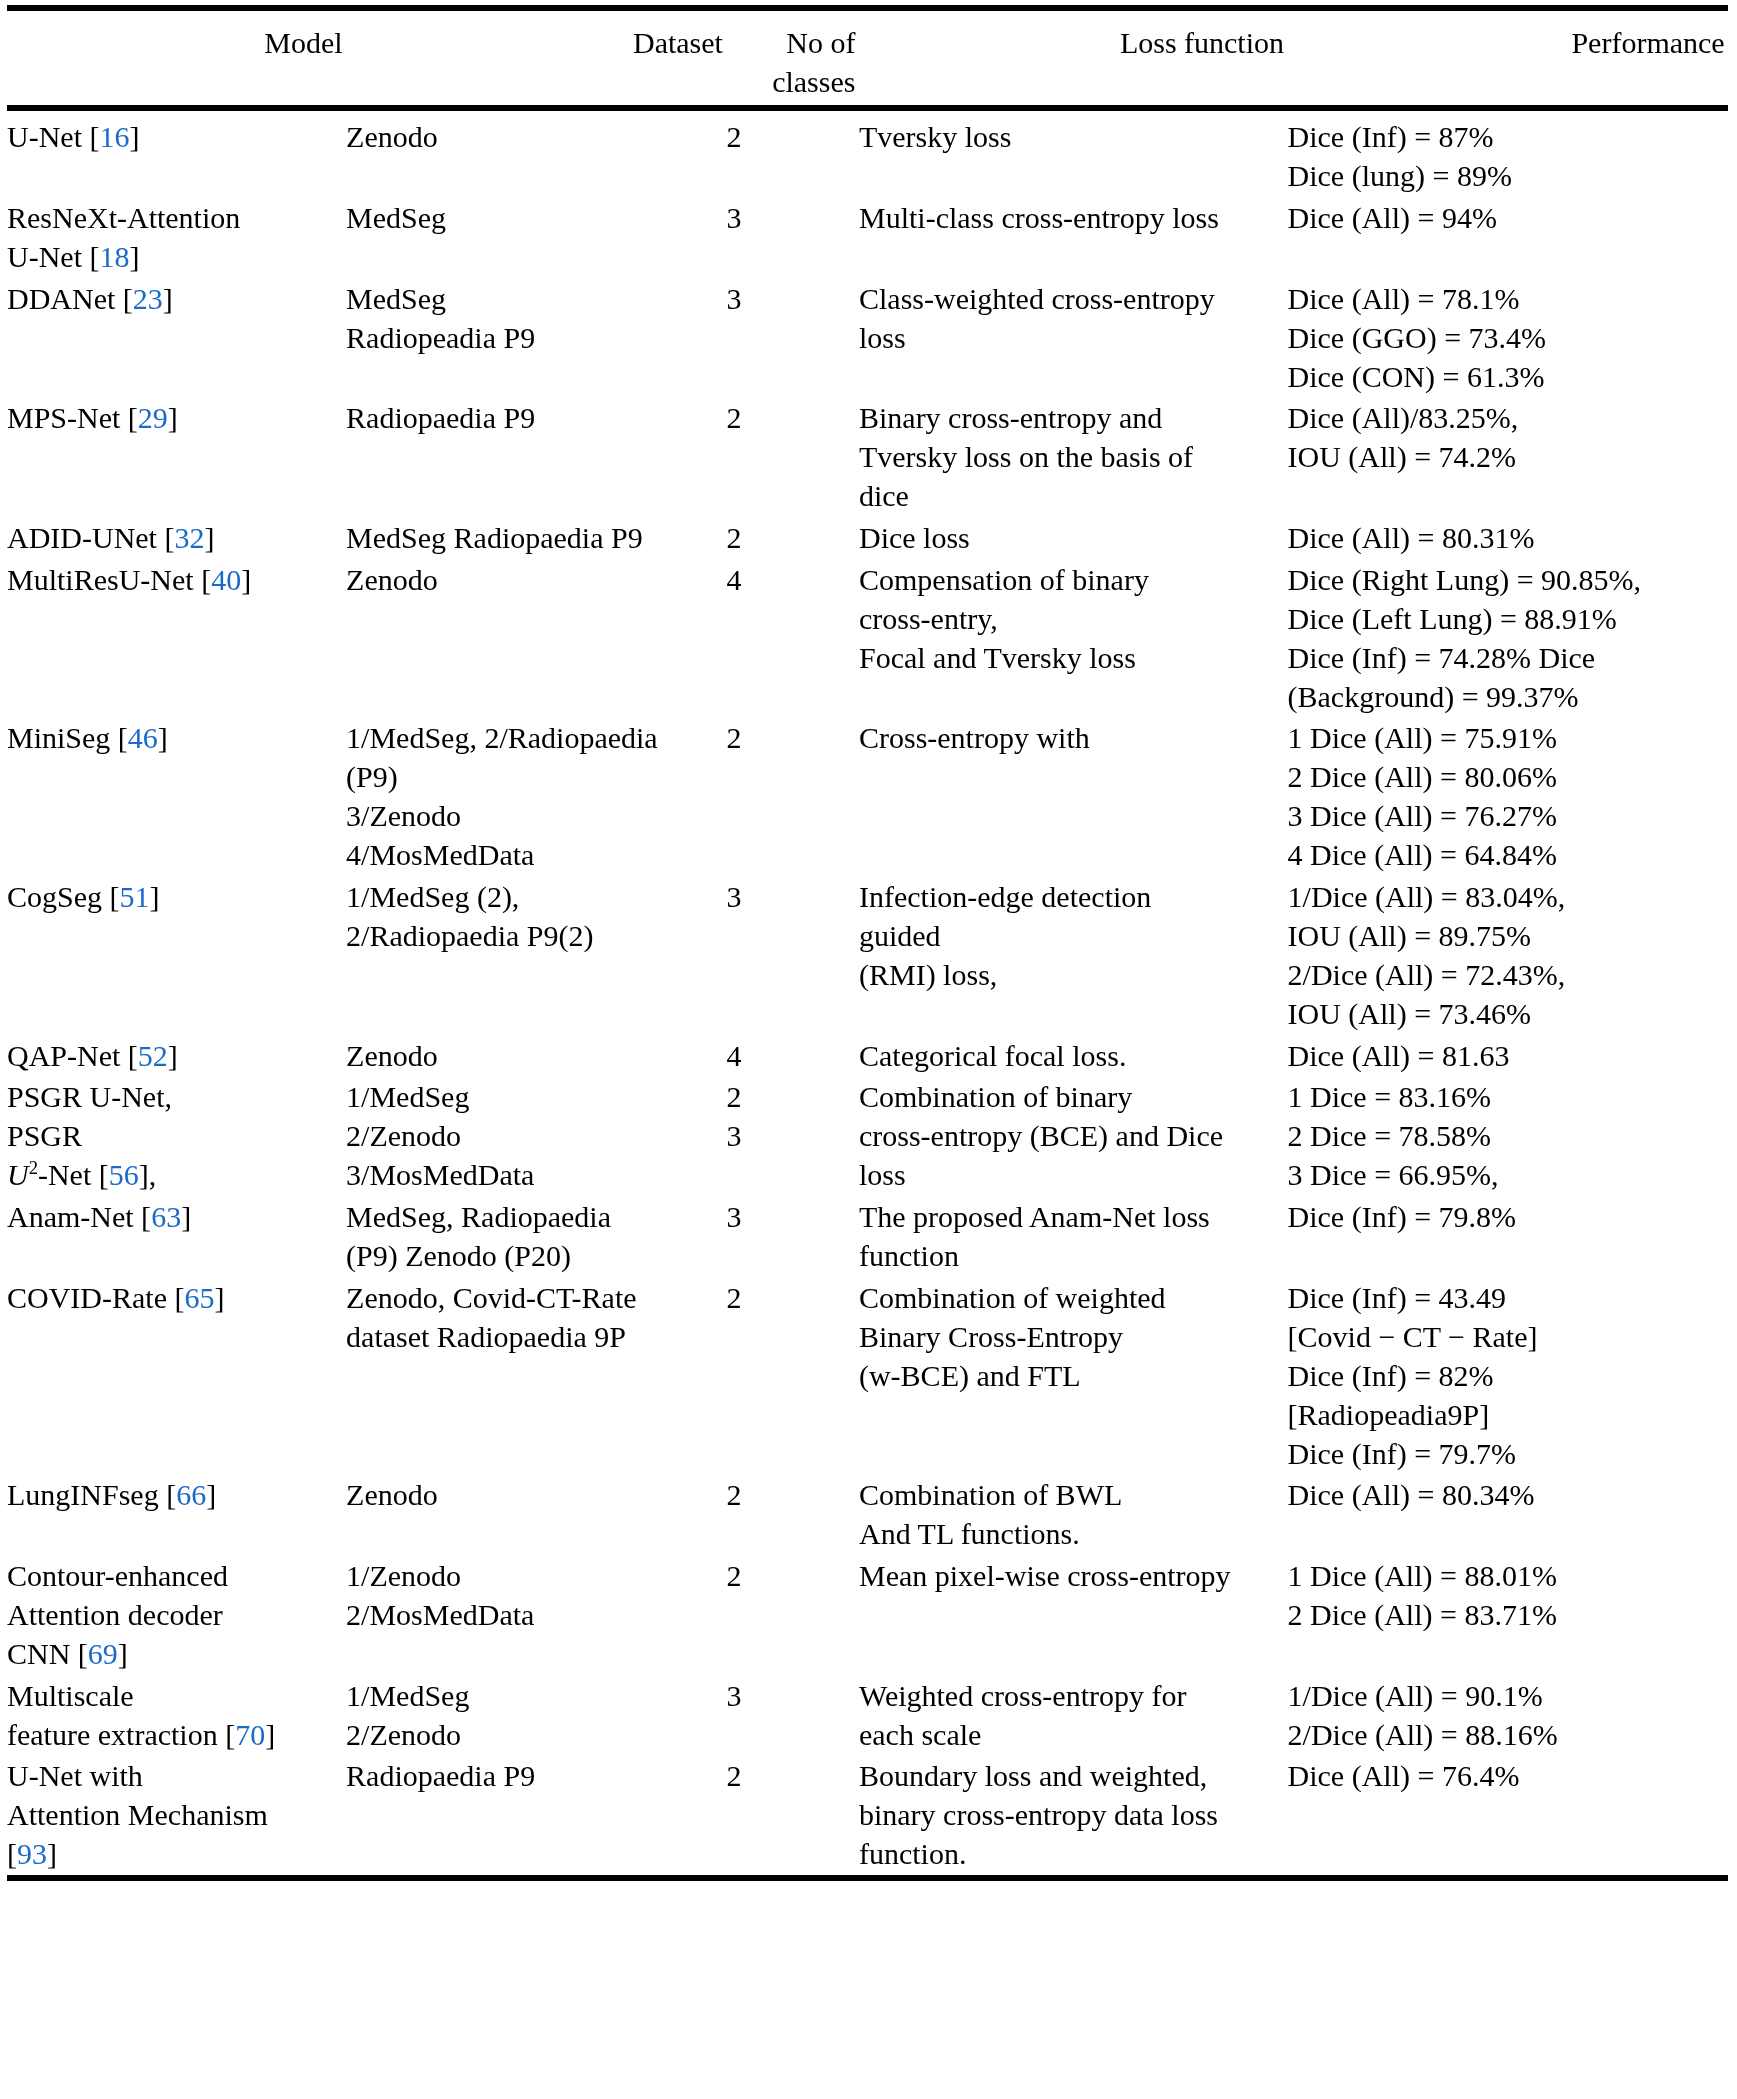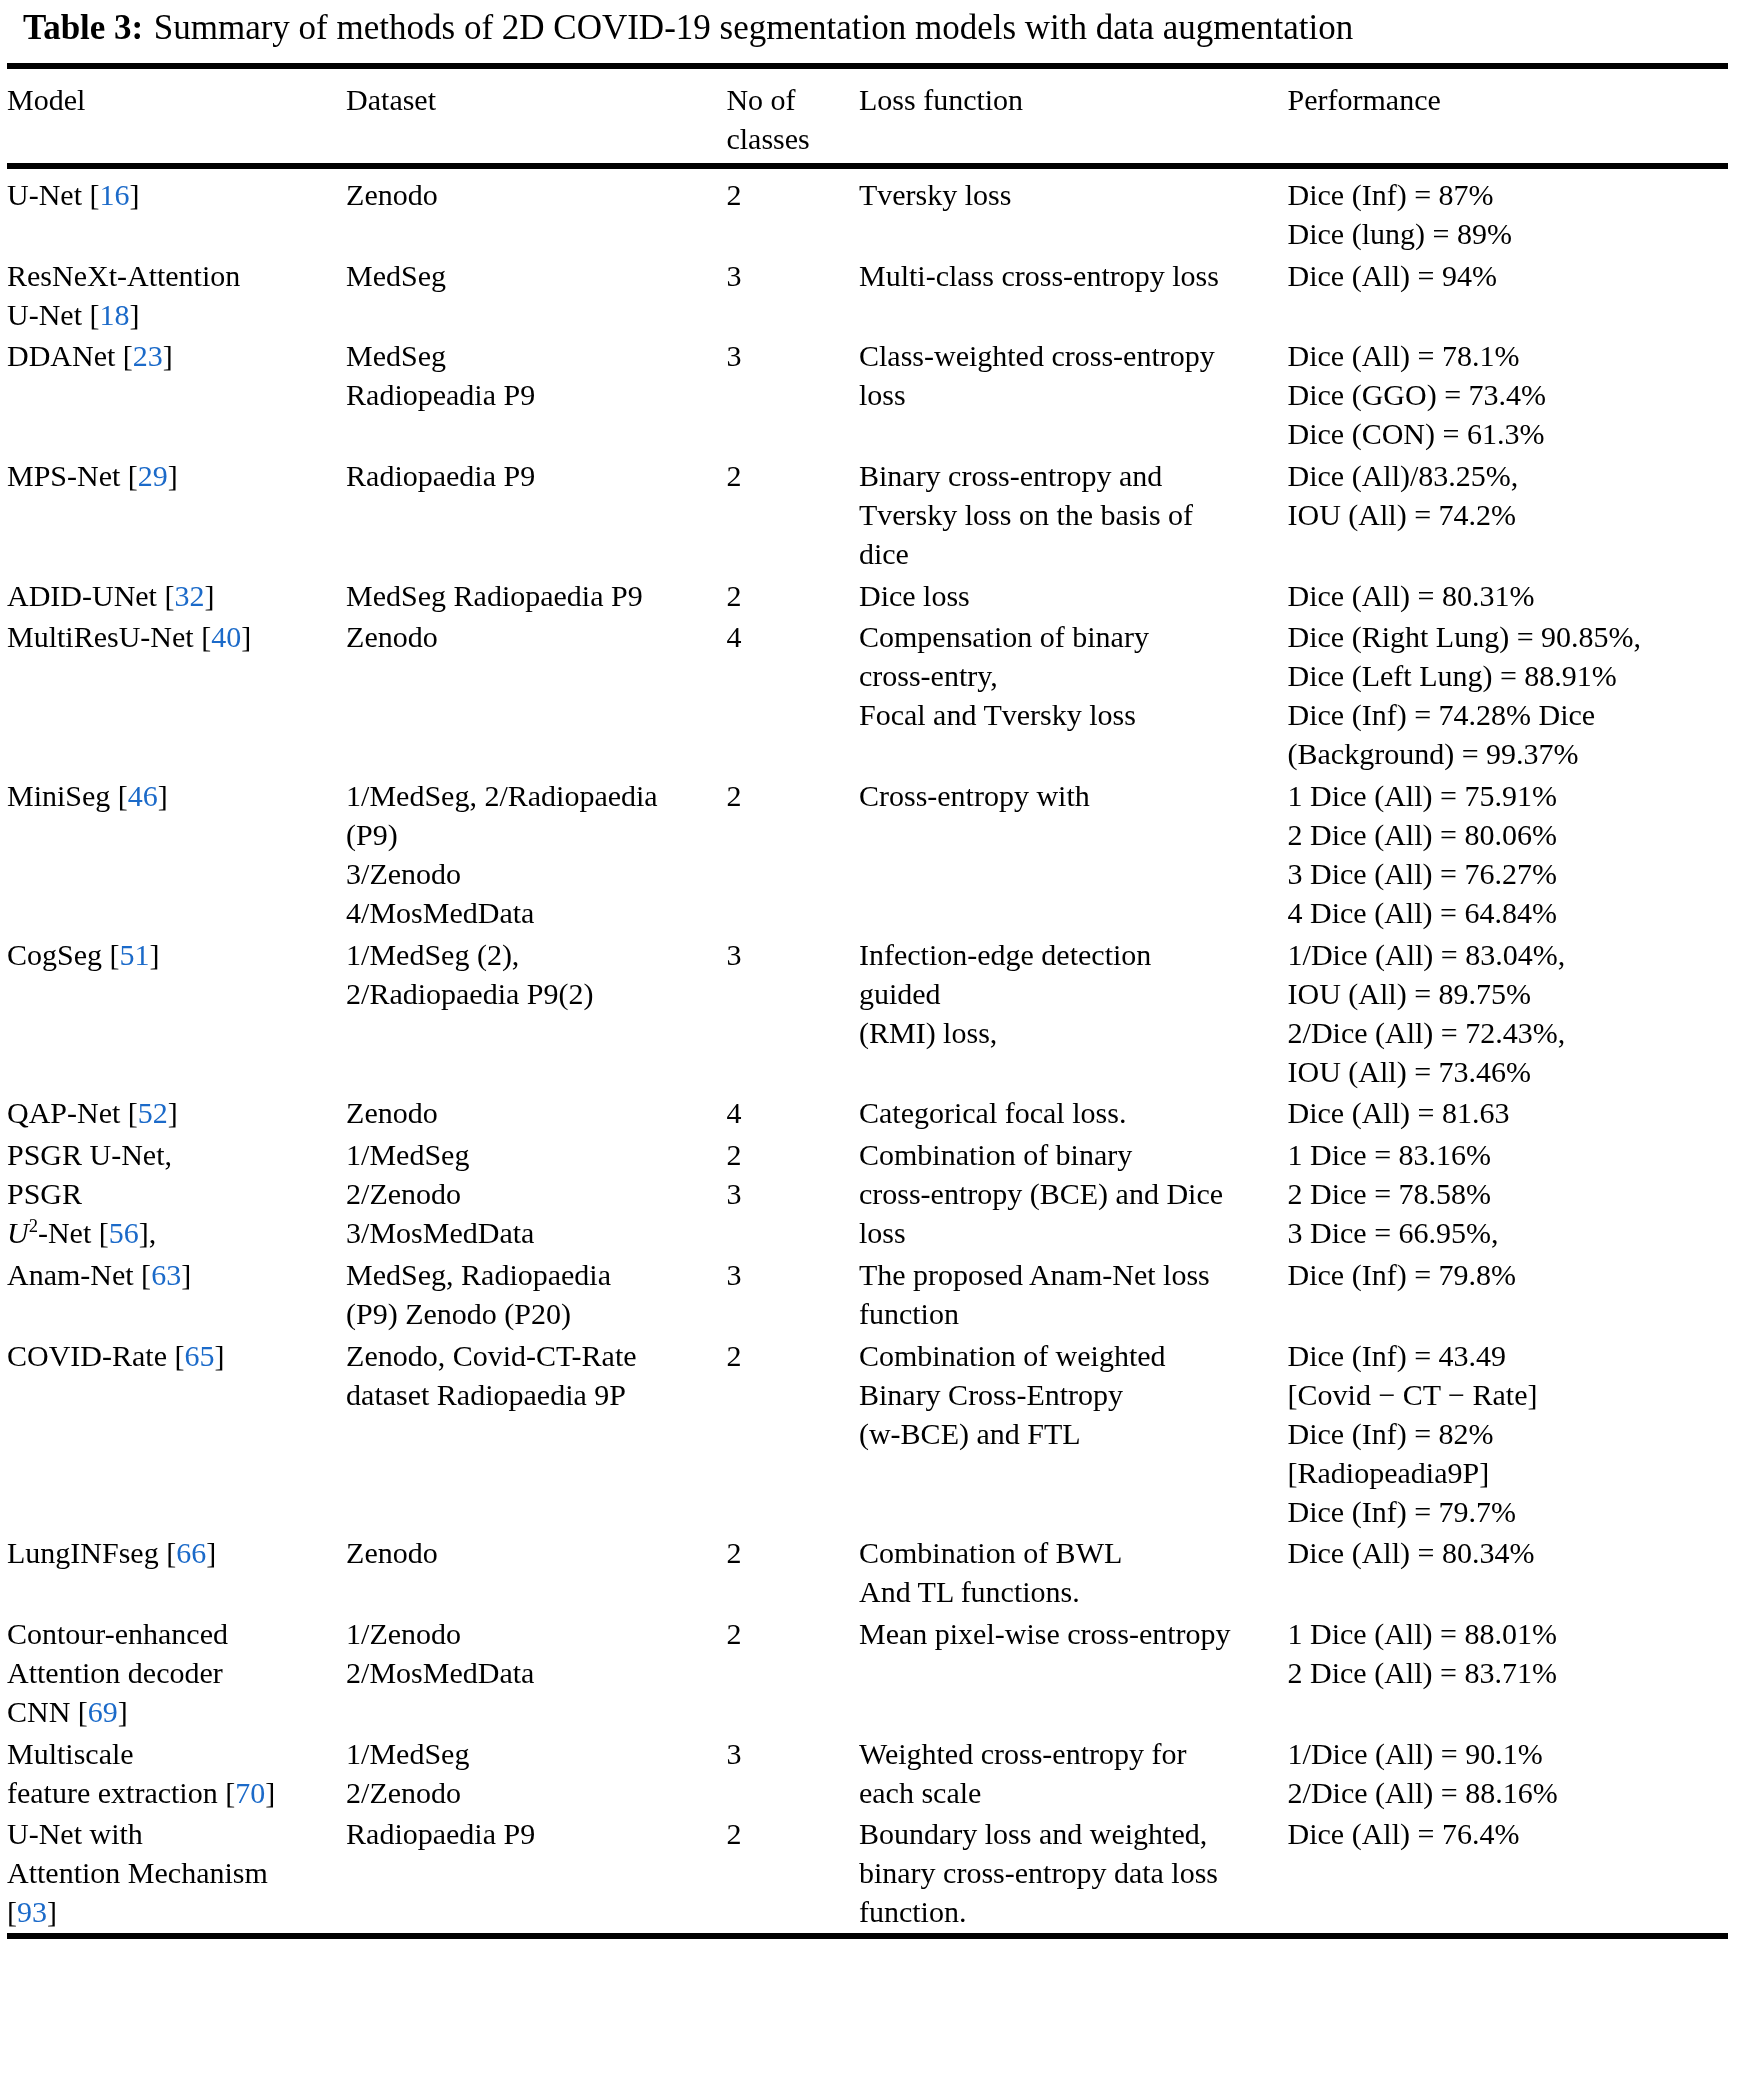--- a/index.html
+++ b/index.html
@@ -27,21 +27,21 @@
     border-top: 6.1px solid #000;
     border-bottom: 6.1px solid #000;
     table-layout: fixed;
   }
   col.c-model   { width: 19.7%; }
   col.c-dataset { width: 22.1%; }
   col.c-classes { width: 7.7%;  }
   col.c-loss    { width: 24.9%; }
   col.c-perf    { width: 25.6%; }
   thead th {
-    text-align: left;
+    text-align: right;
     font-weight: normal;
     font-size: 30px;
     line-height: 39px;
     vertical-align: top;
     padding: 11.4px 3.5px 4.4px 0;
     border-bottom: 6.1px solid #000;
   }
   tbody td {
     vertical-align: top;
     font-size: 30px;
@@ -51,21 +51,20 @@
   tbody tr:first-child td { padding-top: 6.1px; }
   .line { min-height: 39px; }
   .cite { color: var(--cite-color, #1b6ac9); }
   sup { font-size: 62%; line-height: 0; }
   i { font-style: italic; }
 </style>
 </head>
 <body>
 
 <div class="page">
-  <p class="caption"><b>Table 3:</b><span>Summary of methods of 2D COVID-19 segmentation models with data augmentation</span></p>
 
   <table class="summary">
     <colgroup>
       <col class="c-model">
       <col class="c-dataset">
       <col class="c-classes">
       <col class="c-loss">
       <col class="c-perf">
     </colgroup>
     <thead>

